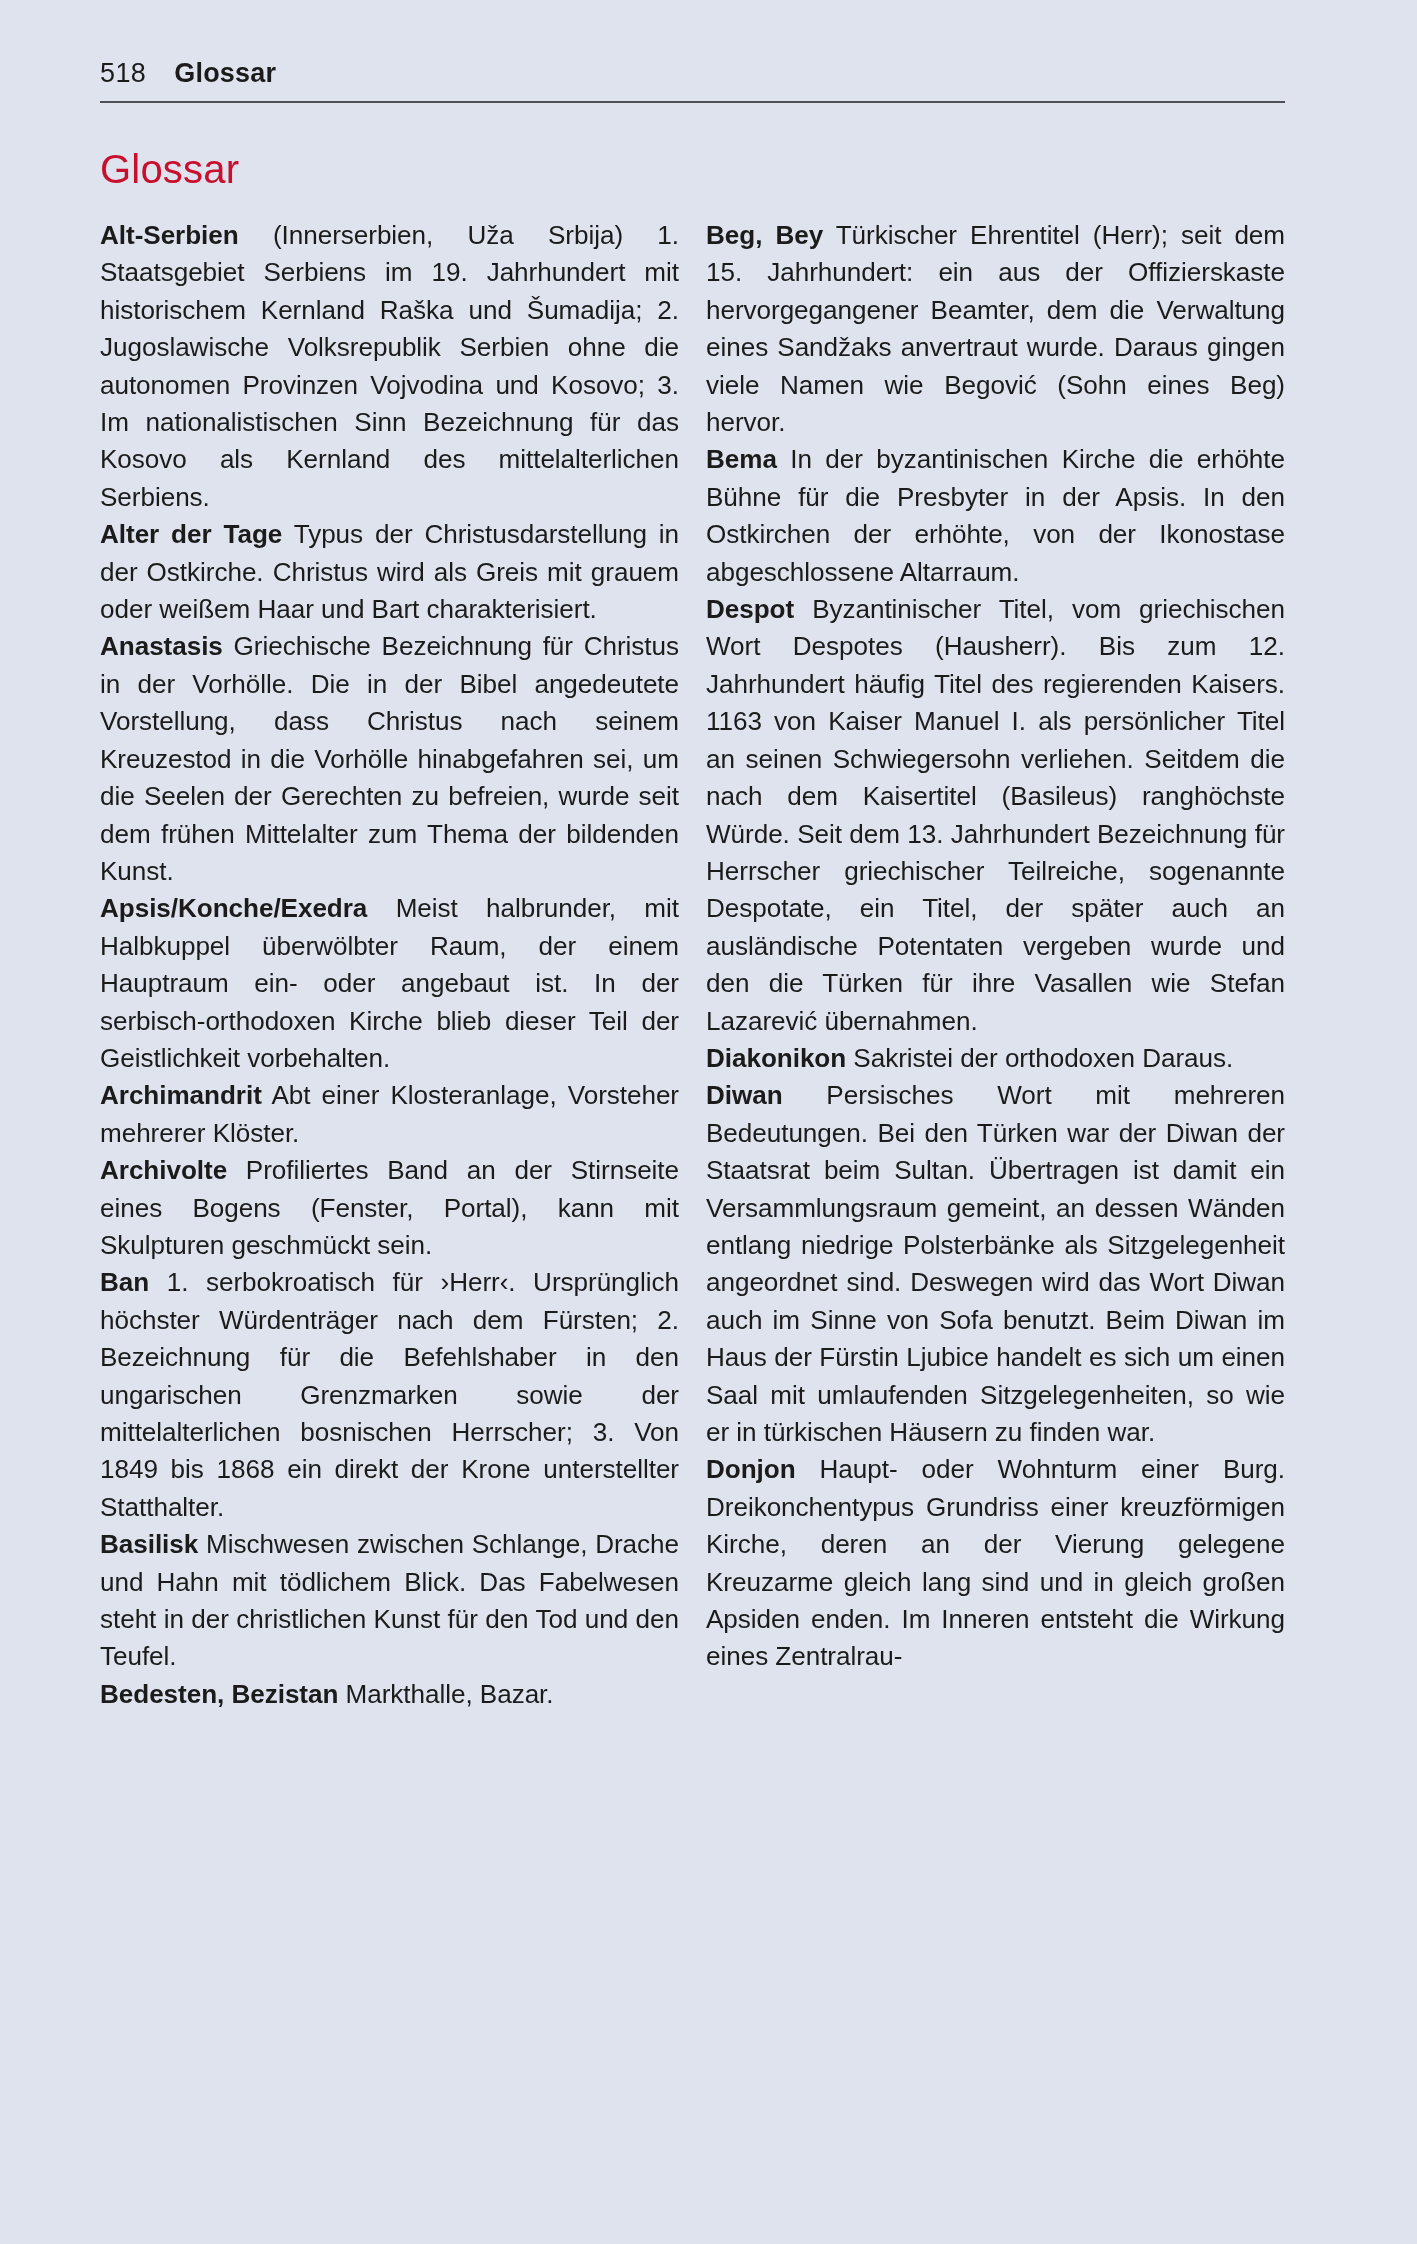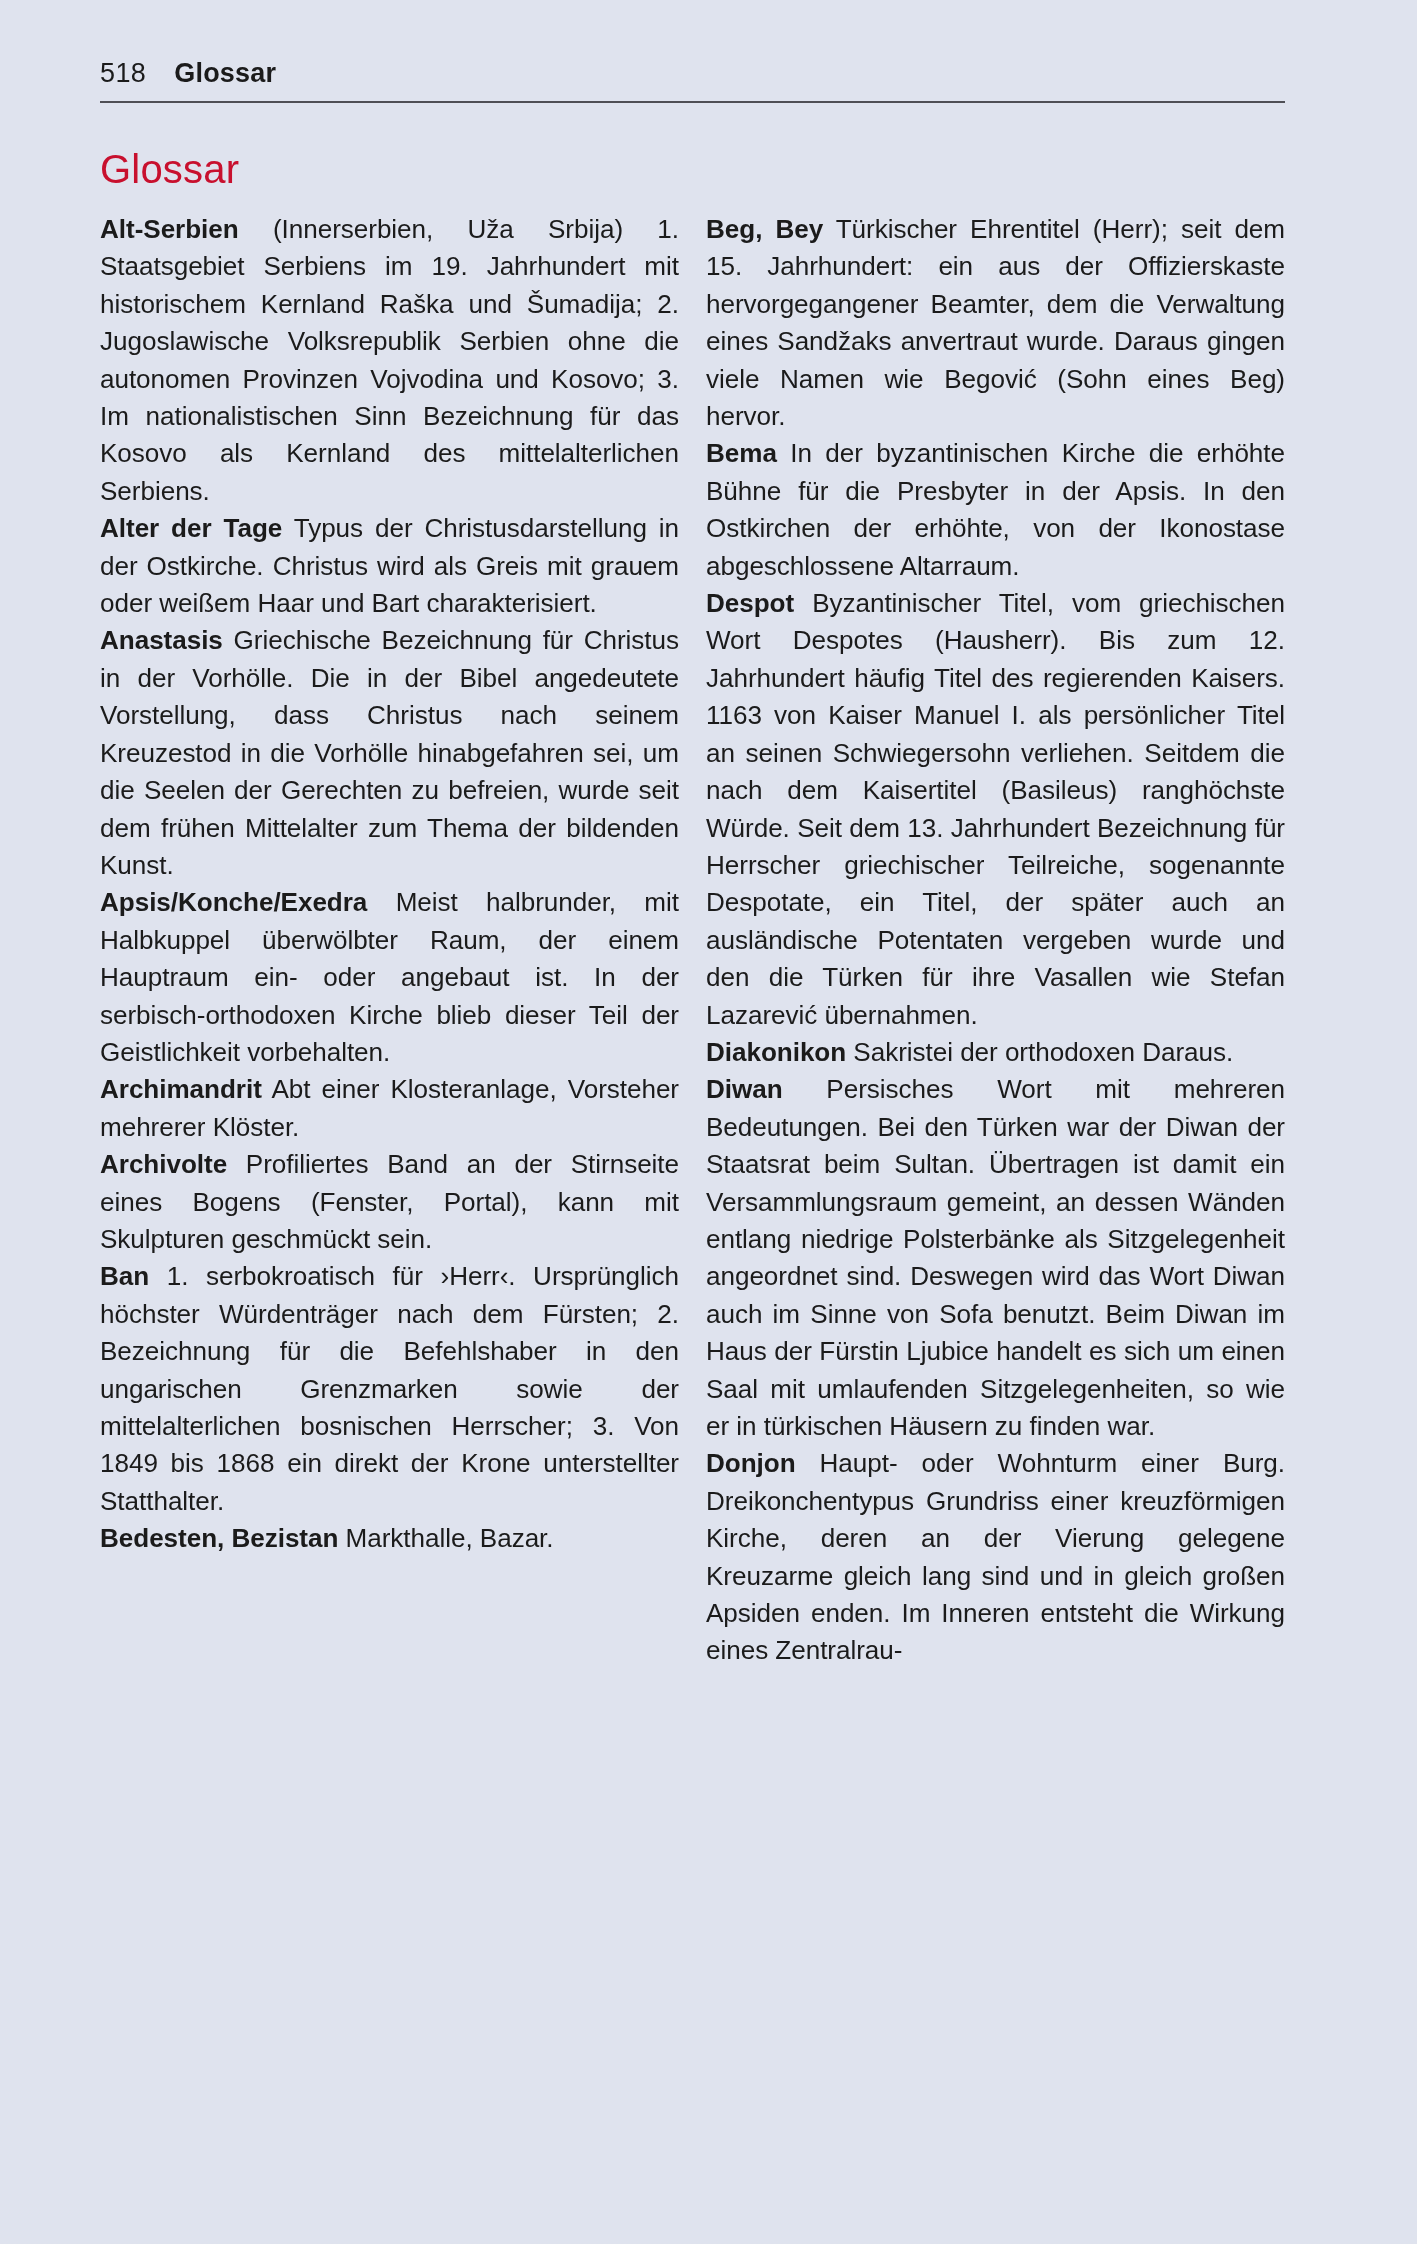--- a/index.html
+++ b/index.html
@@ -81,21 +81,21 @@
     text-align: justify;
     text-justify: inter-word;
     hyphens: manual;
     margin: 0;
     color: #1b1b1b;
     letter-spacing: -0.05px;
   }
   .entry .hw {
     font-weight: 700;
   }
-  .entry.first { margin-top: 8px; }
+  .entry.first { margin-top: 14px; }
 </style>
 </head>
 <body>
 
 <div class="page">
 
   <div class="runhead">
     <span class="runhead-page">518</span>
     <span class="runhead-title">Glossar</span>
   </div>
@@ -105,20 +105,21 @@
 
   <div class="columns">
     <div class="col" id="col-left">
         <p class="entry first"><span class="hw">Alt-Serbien</span><span> (Innerserbien, Uža Srbija) 1. Staatsgebiet Serbiens im 19. Jahrhundert mit historischem Kernland Raška und Šumadija; 2. Jugoslawische Volksrepublik Serbien ohne die autonomen Provinzen Vojvodina und Kosovo; 3. Im nationalistischen Sinn Bezeichnung für das Kosovo als Kernland des mittelalterlichen Serbiens.</span></p>
         <p class="entry"><span class="hw">Alter der Tage</span><span> Typus der Christusdarstellung in der Ostkirche. Christus wird als Greis mit grauem oder weißem Haar und Bart charakterisiert.</span></p>
         <p class="entry"><span class="hw">Anastasis</span><span> Griechische Bezeichnung für Christus in der Vorhölle. Die in der Bibel angedeutete Vorstellung, dass Christus nach seinem Kreuzestod in die Vorhölle hinabgefahren sei, um die Seelen der Gerechten zu befreien, wurde seit dem frühen Mittelalter zum Thema der bildenden Kunst.</span></p>
         <p class="entry"><span class="hw">Apsis/Konche/Exedra</span><span> Meist halbrunder, mit Halbkuppel überwölbter Raum, der einem Hauptraum ein- oder angebaut ist. In der serbisch-orthodoxen Kirche blieb dieser Teil der Geistlichkeit vorbehalten.</span></p>
         <p class="entry"><span class="hw">Archimandrit</span><span> Abt einer Klosteranlage, Vorsteher mehrerer Klöster.</span></p>
         <p class="entry"><span class="hw">Archivolte</span><span> Profiliertes Band an der Stirnseite eines Bogens (Fenster, Portal), kann mit Skulpturen geschmückt sein.</span></p>
         <p class="entry"><span class="hw">Ban</span><span> 1. serbokroatisch für ›Herr‹. Ursprünglich höchster Würdenträger nach dem Fürsten; 2. Bezeichnung für die Befehlshaber in den ungarischen Grenzmarken sowie der mittelalterlichen bosnischen Herrscher; 3. Von 1849 bis 1868 ein direkt der Krone unterstellter Statthalter.</span></p>
+        <p class="entry"><span class="hw">Basilisk</span><span> Mischwesen zwischen Schlange, Drache und Hahn mit tödlichem Blick. Das Fabelwesen steht in der christlichen Kunst für den Tod und den Teufel.</span></p>
         <p class="entry"><span class="hw">Bedesten, Bezistan</span><span> Markthalle, Bazar.</span></p>
       </div>
     <div class="col" id="col-right">
         <p class="entry first"><span class="hw">Beg, Bey</span><span> Türkischer Ehrentitel (Herr); seit dem 15. Jahrhundert: ein aus der Offizierskaste hervorgegangener Beamter, dem die Verwaltung eines Sandžaks anvertraut wurde. Daraus gingen viele Namen wie Begović (Sohn eines Beg) hervor.</span></p>
         <p class="entry"><span class="hw">Bema</span><span> In der byzantinischen Kirche die erhöhte Bühne für die Presbyter in der Apsis. In den Ostkirchen der erhöhte, von der Ikonostase abgeschlossene Altarraum.</span></p>
         <p class="entry"><span class="hw">Despot</span><span> Byzantinischer Titel, vom griechischen Wort Despotes (Hausherr). Bis zum 12. Jahrhundert häufig Titel des regierenden Kaisers. 1163 von Kaiser Manuel I. als persönlicher Titel an seinen Schwiegersohn verliehen. Seitdem die nach dem Kaisertitel (Basileus) ranghöchste Würde. Seit dem 13. Jahrhundert Bezeichnung für Herrscher griechischer Teilreiche, sogenannte Despotate, ein Titel, der später auch an ausländische Potentaten vergeben wurde und den die Türken für ihre Vasallen wie Stefan Lazarević übernahmen.</span></p>
         <p class="entry"><span class="hw">Diakonikon</span><span> Sakristei der orthodoxen Daraus.</span></p>
         <p class="entry"><span class="hw">Diwan</span><span> Persisches Wort mit mehreren Bedeutungen. Bei den Türken war der Diwan der Staatsrat beim Sultan. Übertragen ist damit ein Versammlungsraum gemeint, an dessen Wänden entlang niedrige Polsterbänke als Sitzgelegenheit angeordnet sind. Deswegen wird das Wort Diwan auch im Sinne von Sofa benutzt. Beim Diwan im Haus der Fürstin Ljubice handelt es sich um einen Saal mit umlaufenden Sitzgelegenheiten, so wie er in türkischen Häusern zu finden war.</span></p>
         <p class="entry"><span class="hw">Donjon</span><span> Haupt- oder Wohnturm einer Burg. Dreikonchentypus Grundriss einer kreuzförmigen Kirche, deren an der Vierung gelegene Kreuzarme gleich lang sind und in gleich großen Apsiden enden. Im Inneren entsteht die Wirkung eines Zentralrau-</span></p>
       </div>

